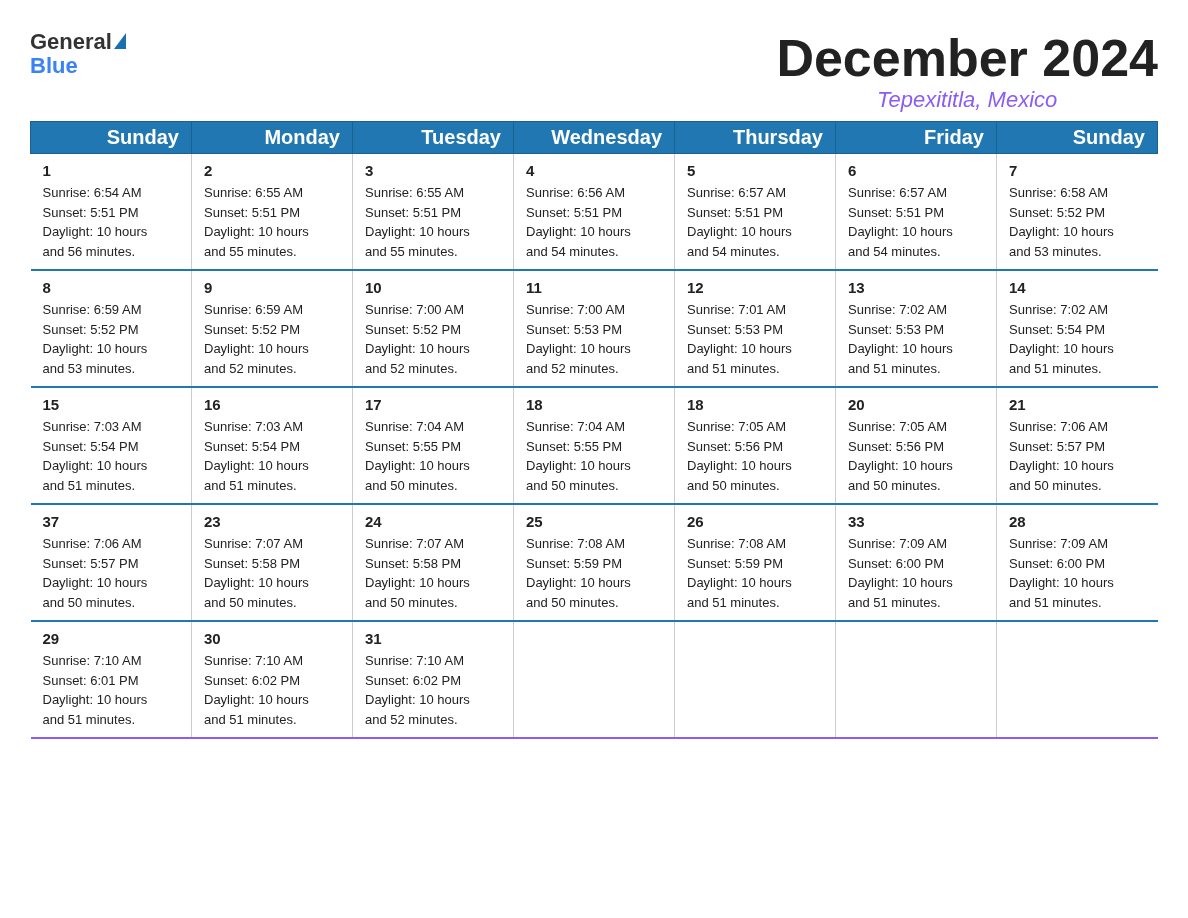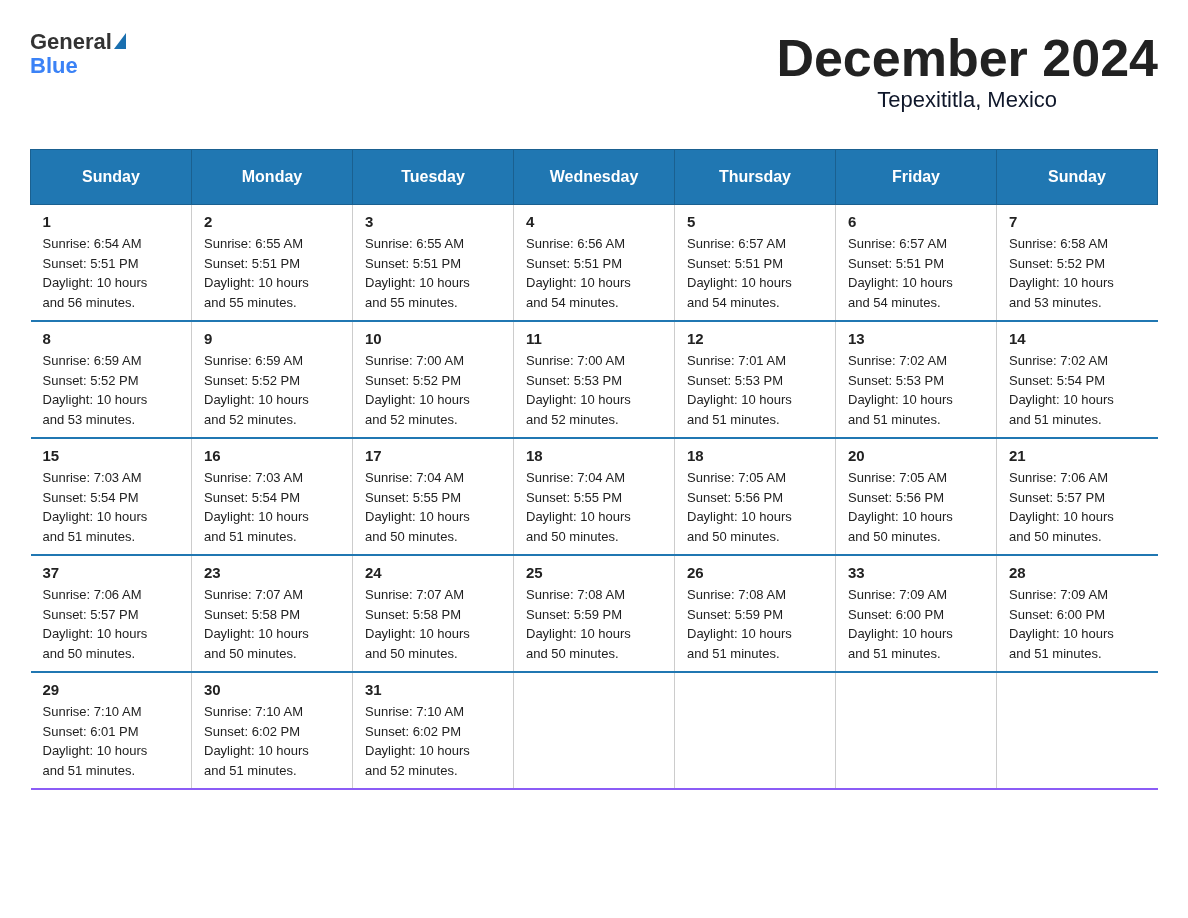--- a/index.html
+++ b/index.html
@@ -7,21 +7,21 @@
       font-family: Arial, sans-serif;
       background: #fff;
       padding: 30px;
       width: 1188px;
       min-height: 918px;
     }
     .header {
       display: flex;
       justify-content: space-between;
       align-items: flex-start;
-      margin-bottom: 36px;
+      margin-bottom: 8px;
     }
     .logo {
       display: flex;
       flex-direction: column;
       font-size: 22px;
       font-weight: bold;
       line-height: 1.1;
     }
     .logo-general { color: #333; }
     .logo-blue { color: #3b82f6; }
@@ -41,35 +41,36 @@
     }
     .title-block h1 {
       font-size: 52px;
       font-weight: bold;
       color: #222;
       line-height: 1.1;
     }
     .title-block h2 {
       font-size: 22px;
       font-weight: normal;
-      color: #0f172a;
+      color: #8b5cf6;
+      font-style: italic;
     }
     table {
       width: 100%;
       border-collapse: collapse;
     }
     thead tr {
       background-color: #2077b2;
     }
     thead th {
       color: #fff;
-      font-size: 16px;
-      font-weight: bold;
-      padding: 18px 12px;
-      text-align: center;
+      font-size: 20px;
+      font-weight: bold;
+      padding: 4px 12px;
+      text-align: right;
       border: 1px solid #1a6090;
     }
     tbody tr {
       border-bottom: 2px solid #2077b2;
     }
     tbody td {
       vertical-align: top;
       padding: 8px 12px;
       font-size: 13.5px;
       color: #222;

